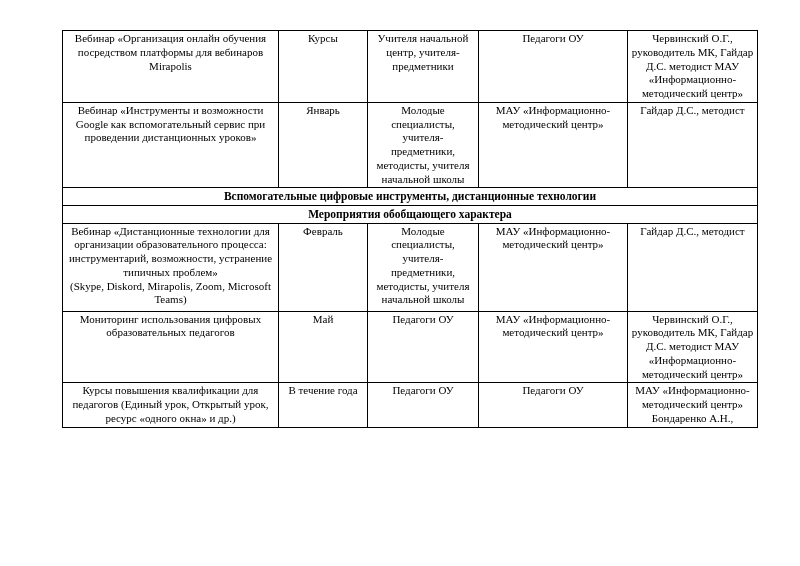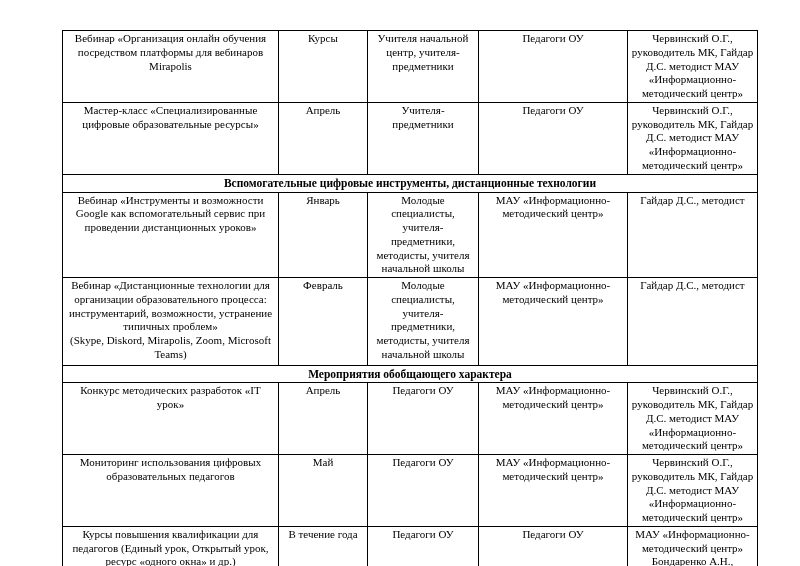--- a/index.html
+++ b/index.html
@@ -58,54 +58,40 @@
       <col style="width:130px">
     </colgroup>
     <tbody>
       <tr style="height:70px">
         <td>Вебинар «Организация онлайн обучения посредством платформы для вебинаров Mirapolis</td>
         <td>Курсы</td>
         <td>Учителя начальной центр, учителя-предметники</td>
         <td>Педагоги ОУ</td>
         <td>Червинский О.Г., руководитель МК, Гайдар Д.С. методист МАУ «Информационно-методический центр»</td>
       </tr>
-      <tr style="height:71px">
-        <td>Мастер-класс «Специализированные цифровые образовательные ресурсы»</td>
-        <td>Апрель</td>
-        <td>Учителя-предметники</td>
-        <td>Педагоги ОУ</td>
-        <td>Червинский О.Г., руководитель МК, Гайдар Д.С. методист МАУ «Информационно-методический центр»</td>
-      </tr>
-      <tr style="height:18px">
-        <td class="section" colspan="5">Вспомогательные цифровые инструменты, дистанционные технологии</td>
-      </tr>
       <tr style="height:68px">
         <td>Вебинар «Инструменты и возможности Google как вспомогательный сервис при проведении дистанционных уроков»</td>
         <td>Январь</td>
         <td>Молодые специалисты, учителя-предметники, методисты, учителя начальной школы</td>
         <td>МАУ «Информационно-методический центр»</td>
         <td>Гайдар Д.С., методист</td>
+      </tr>
+      <tr style="height:18px">
+        <td class="section" colspan="5">Вспомогательные цифровые инструменты, дистанционные технологии</td>
+      </tr>
+      <tr style="height:17px">
+        <td class="section" colspan="5">Мероприятия обобщающего характера</td>
       </tr>
       <tr style="height:88px">
         <td>Вебинар «Дистанционные технологии для организации образовательного процесса: инструментарий, возможности, устранение типичных проблем»
 (Skype, Diskord, Mirapolis, Zoom, Microsoft Teams)</td>
         <td>Февраль</td>
         <td>Молодые специалисты, учителя-предметники, методисты, учителя начальной школы</td>
         <td>МАУ «Информационно-методический центр»</td>
         <td>Гайдар Д.С., методист</td>
-      </tr>
-      <tr style="height:17px">
-        <td class="section" colspan="5">Мероприятия обобщающего характера</td>
-      </tr>
-      <tr style="height:68px">
-        <td>Конкурс методических разработок «IT урок»</td>
-        <td>Апрель</td>
-        <td>Педагоги ОУ</td>
-        <td>МАУ «Информационно-методический центр»</td>
-        <td>Червинский О.Г., руководитель МК, Гайдар Д.С. методист МАУ «Информационно-методический центр»</td>
       </tr>
       <tr style="height:65px">
         <td>Мониторинг использования цифровых образовательных педагогов</td>
         <td>Май</td>
         <td>Педагоги ОУ</td>
         <td>МАУ «Информационно-методический центр»</td>
         <td>Червинский О.Г., руководитель МК, Гайдар Д.С. методист МАУ «Информационно-методический центр»</td>
       </tr>
       <tr style="height:43px">
         <td>Курсы повышения квалификации для педагогов (Единый урок, Открытый урок, ресурс «одного окна» и др.)</td>

